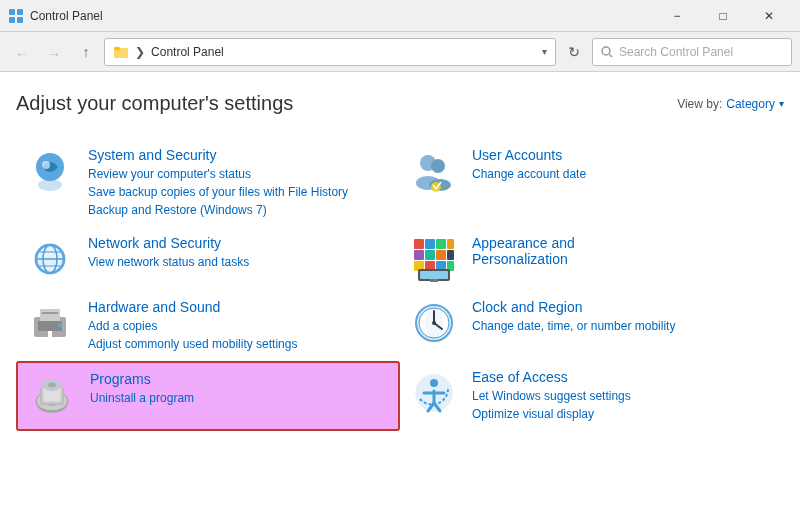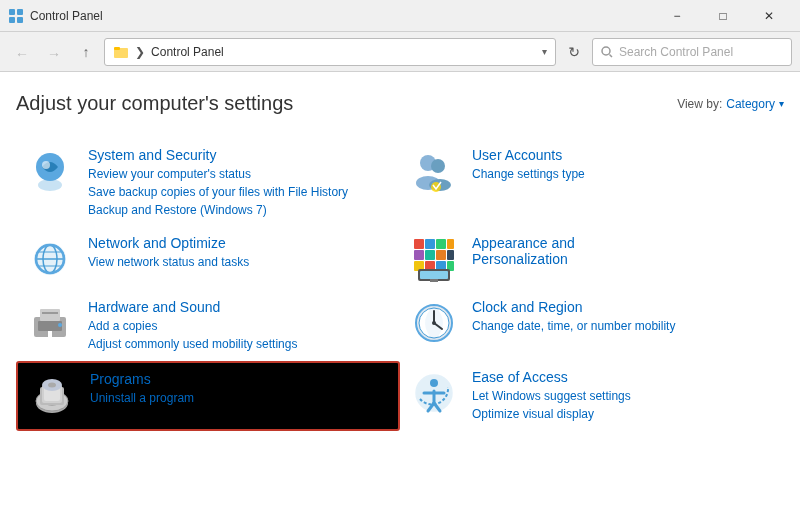--- a/index.html
+++ b/index.html
@@ -167,21 +167,21 @@
       display: flex;
       align-items: flex-start;
       padding: 8px 10px;
       gap: 14px;
       cursor: pointer;
       border-radius: 3px;
     }
     .category-item.highlighted {
       border: 2px solid #c0392b;
       border-radius: 3px;
-      background: #000000;
+      background: #f0abfc;
     }
     .category-icon {
       width: 48px;
       height: 48px;
       flex-shrink: 0;
       display: flex;
       align-items: center;
       justify-content: center;
     }
     .category-text {}
@@ -286,38 +286,38 @@
           <circle cx="18" cy="16" r="8" fill="#8ab4d8"></circle>
           <circle cx="28" cy="19" r="7" fill="#6a9fc0"></circle>
           <ellipse cx="18" cy="36" rx="12" ry="7" fill="#8ab4d8"></ellipse>
           <ellipse cx="30" cy="38" rx="11" ry="6" fill="#6a9fc0"></ellipse>
           <circle cx="26" cy="40" r="5" fill="#ffd700" opacity="0.8"></circle>
           <path d="M23 38 L26 42 L31 35" stroke="#fff" stroke-width="1.5" fill="none"></path>
         </svg>
       </div>
       <div class="category-text">
         <div class="category-title">User Accounts</div>
-        <span class="category-link">Change settings type</span>
+        <span class="category-link">Change account date</span>
       </div>
     </div>
 
     <div class="category-item">
       <div class="category-icon">
         <svg width="48" height="48" viewBox="0 0 48 48">
           <circle cx="24" cy="24" r="16" fill="#4a9ed6" opacity="0.15"></circle>
           <circle cx="24" cy="24" r="14" fill="none" stroke="#4a9ed6" stroke-width="2"></circle>
           <ellipse cx="24" cy="24" rx="7" ry="14" fill="none" stroke="#4a9ed6" stroke-width="1.5"></ellipse>
           <line x1="10" y1="24" x2="38" y2="24" stroke="#4a9ed6" stroke-width="1.5"></line>
           <line x1="12" y1="17" x2="36" y2="17" stroke="#4a9ed6" stroke-width="1"></line>
           <line x1="12" y1="31" x2="36" y2="31" stroke="#4a9ed6" stroke-width="1"></line>
           <circle cx="24" cy="24" r="14" fill="none" stroke="#5ba8e0" stroke-width="2.5"></circle>
         </svg>
       </div>
       <div class="category-text">
-        <div class="category-title">Network and Optimize</div>
+        <div class="category-title">Network and Security</div>
         <span class="category-link">View network status and tasks</span>
       </div>
     </div>
 
     <div class="category-item">
       <div class="category-icon">
         <svg width="48" height="48" viewBox="0 0 48 48">
           <rect x="4" y="4" width="10" height="10" rx="1" fill="#e74c3c"></rect>
           <rect x="15" y="4" width="10" height="10" rx="1" fill="#3498db"></rect>
           <rect x="26" y="4" width="10" height="10" rx="1" fill="#2ecc71"></rect>

